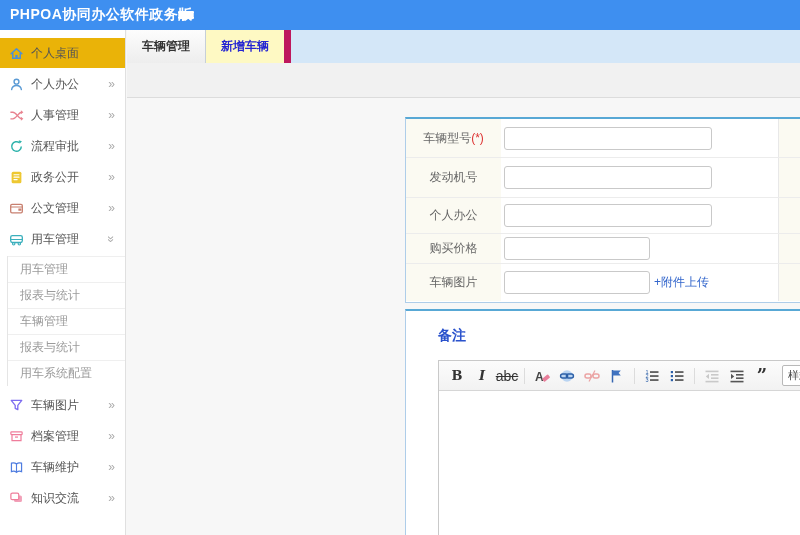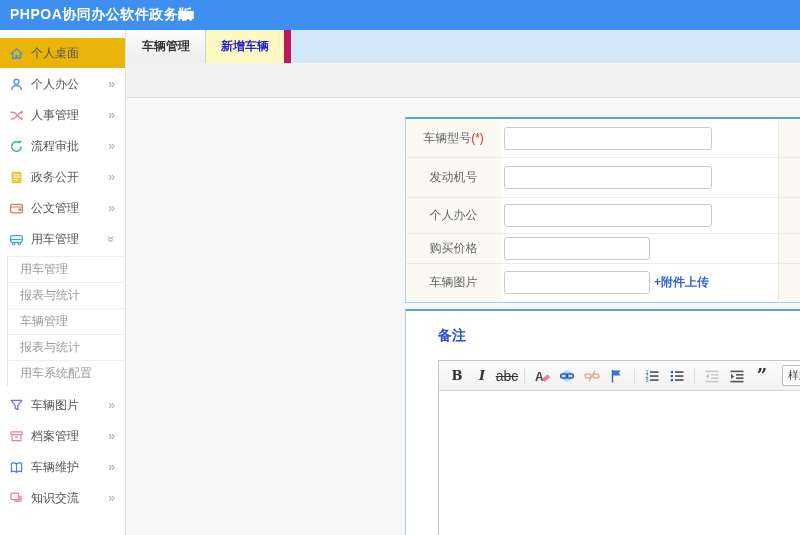--- a/index.html
+++ b/index.html
@@ -41,21 +41,21 @@
   .form-row:nth-of-type(2){height:40px}
   .form-row:nth-of-type(3){height:36px}
   .form-row:nth-of-type(4){height:30px}
   .form-row:nth-of-type(5){height:37px;border-bottom:none}
   .cell-label{width:95px;flex:none;background:#fbfaf2;display:flex;align-items:center;justify-content:center;
               font-size:12px;color:#666;}
   .req{color:#d33;}
   .cell-input{flex:1;display:flex;align-items:center;padding-left:3px;background:#fff;}
   .txt{width:202px;height:19px;border:1px solid #c9c9c9;border-radius:3px;background:#fff;outline:none;}
   .txt.short{width:140px;}
-  .upload{font-size:12px;font-weight:bold;color:#36c;margin-left:4px;text-decoration:none;cursor:pointer;}
+  .upload{font-size:12px;font-weight:normal;color:#36c;margin-left:4px;text-decoration:none;cursor:pointer;}
   .cell-label2{width:385px;flex:none;background:#fbfaf2;border-left:1px solid #e8e8e8;}
   #notes-panel{left:405px;top:309px;width:760px;height:300px;padding:16px 0 0 32px;}
   .notes-title{font-size:14px;font-weight:bold;color:#2a52cc;margin:0 0 15px 0;}
   
   .editor{width:690px;border:1px solid #c9c9c9;background:#fff;}
   .toolbar{height:29px;background:linear-gradient(#fcfcfc,#f2f2f2);border-bottom:1px solid #d6d6d6;
            display:flex;align-items:center;padding:0 8px;gap:5px;}
   .tb-btn{width:20px;height:18px;display:flex;align-items:center;justify-content:center;cursor:pointer;border-radius:2px;}
   .tb-ic{display:flex;align-items:center;justify-content:center;}
   .tb-ic svg{width:16px;height:16px;}

